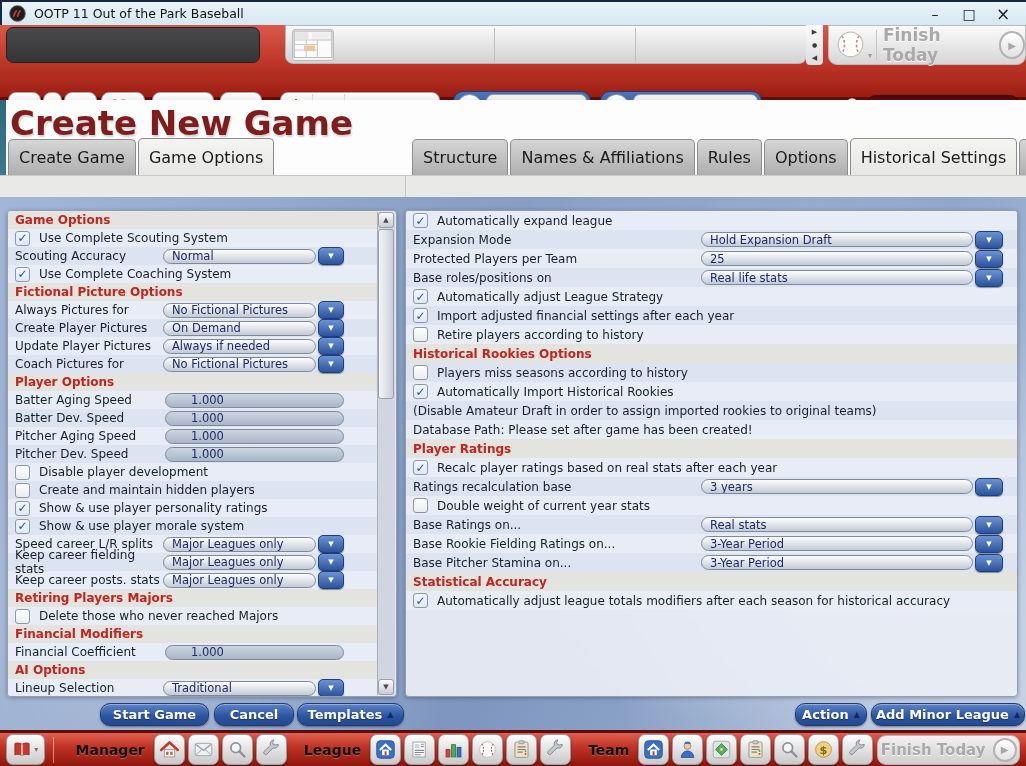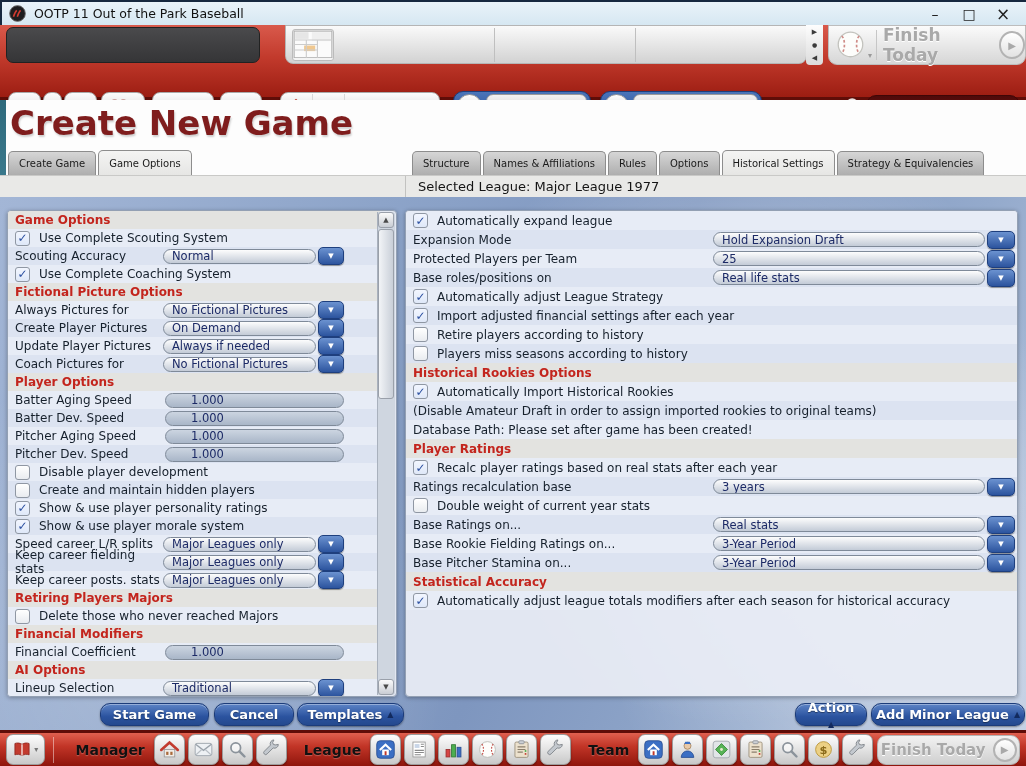--- a/index.html
+++ b/index.html
@@ -43,21 +43,21 @@
   .blue-group .cap-dd{height:23px;border-radius:7px;background:linear-gradient(#f2f2f2,#c6c6c6);border:1px solid #9a9a9a;display:flex;align-items:center;justify-content:center;gap:6px;padding:0 8px;overflow:hidden;white-space:nowrap;}
   #search-mag{left:843px;top:70px;width:22px;height:22px;}
   #search-input{left:866px;top:70px;width:154px;height:21px;background:linear-gradient(#4e0a0a,#6b1210);border:1px solid #3f0606;border-radius:10px;color:#f2d9d9;font-size:12px;padding:0 10px;outline:none;}
   
   #header{left:0;top:100px;width:1026px;height:97px;background:#fdfdfd;}
   #teal-edge{left:0;top:0;width:6px;height:97px;background:linear-gradient(#2f6a7c,#3d7d90);}
   #page-title{left:10px;top:3px;font-size:34px;font-weight:700;color:#7f1d1d;text-shadow:1px 2px 2px rgba(0,0,0,.18);}
   .tabs{bottom:22px;display:flex;align-items:flex-end;}
   #tabs-left{left:8px;}
   #tabs-right{left:412px;}
-  .tab{height:23px;padding:0 10px;font-size:10px;display:flex;align-items:center;border:1px solid #8d8d8d;border-bottom:none;border-radius:5px 5px 0 0;background:linear-gradient(#d6d6d6,#aeaeae);color:#1a1a1a;margin-right:2px;white-space:nowrap;}
+  .tab{height:23px;padding:6px 10px;font-size:16px;display:flex;align-items:center;border:1px solid #8d8d8d;border-bottom:none;border-radius:5px 5px 0 0;background:linear-gradient(#d6d6d6,#aeaeae);color:#1a1a1a;margin-right:2px;white-space:nowrap;}
   .tab.active{background:linear-gradient(#f4f4f3,#e6e6e4);height:24px;}
   #subbar{left:0;bottom:0;width:1026px;height:22px;background:#e9e9e7;border-top:1px solid #c9c9c7;display:flex;align-items:center;}
   #subbar .vdiv{position:absolute;left:405px;top:0;width:1px;height:22px;background:#c2c2c0;}
   #subbar .txt{margin-left:418px;font-size:13px;color:#141414;}
   
   #main{left:0;top:197px;width:1026px;height:533px;background:linear-gradient(115deg,#a3b6d6 0%,#8da4c9 30%,#7e96bf 55%,#94aacc 78%,#bac8df 100%);}
   #main::before{content:"";position:absolute;inset:0;background:radial-gradient(circle at 72% 42%,rgba(255,255,255,.55),rgba(255,255,255,0) 38%),radial-gradient(circle at 88% 78%,rgba(255,255,255,.4),rgba(255,255,255,0) 30%),radial-gradient(circle at 15% 85%,rgba(255,255,255,.25),rgba(255,255,255,0) 30%);}
   .panel{border:1px solid #93a0b3;border-radius:4px;background:rgba(233,237,245,.93);box-shadow:0 1px 4px rgba(0,0,0,.3);overflow:hidden;}
   #lpanel{left:7px;top:13px;width:390px;height:487px;}
   #rpanel{left:405px;top:13px;width:613px;height:487px;}
@@ -66,21 +66,21 @@
   .row{display:flex;align-items:center;font-size:12px;color:#16202c;padding-left:7px;box-sizing:border-box;}
   #lrows .row{height:18px;width:372px;}
   #rrows .row{height:19px;width:613px;}
   .row.a{background:rgba(231,236,245,.95);}
   .row.b{background:rgba(219,227,240,.95);}
   .row.sec{background:#e3e3e0;color:#c3251d;font-weight:700;}
   .chkbox{width:13px;height:13px;border:1px solid #8f97a3;border-radius:3px;background:linear-gradient(#fff,#e9ecf0);margin-right:9px;display:flex;align-items:center;justify-content:center;font-size:12px;font-weight:700;color:#2b4fa0;line-height:1;}
   .chkbox.on{background:linear-gradient(#f2f6ff,#dfe8f8);}
   .ctrl{margin-left:auto;display:flex;align-items:center;gap:2px;}
   #lrows .ctrl{margin-right:36px;}
-  #rrows .ctrl{margin-right:4px;}
+  #rrows .ctrl{margin-right:16px;}
   .cap{height:15px;border:1px solid #7f8a99;border-radius:8px;background:linear-gradient(#fdfdfd,#c3cbd7);color:#1c2a66;font-size:11.5px;display:flex;align-items:center;padding:0 8px;box-sizing:border-box;white-space:nowrap;overflow:hidden;}
   .cap.inputcap{background:linear-gradient(#ccd5e1,#a9b6c8);padding-left:25px;}
   #lrows .cap.sel{width:153px;}
   #lrows .cap.inputcap{width:179px;}
   #rrows .cap.sel{width:272px;}
   .dd-arrow{width:24px;height:16px;border:1px solid #1e3f7e;border-radius:5px;background:linear-gradient(#6b92d0,#2c549e);color:#fff;font-size:7px;display:flex;align-items:center;justify-content:center;box-shadow:0 1px 1px rgba(0,0,0,.4);}
   #rrows .dd-arrow{width:26px;}
   
   #lscroll{position:absolute;right:1px;top:1px;bottom:1px;width:17px;background:#cfd6e0;border-left:1px solid #a9b1bd;border-radius:0 3px 3px 0;}
   .sc-btn{position:absolute;left:0;width:16px;height:16px;background:linear-gradient(#fafafa,#c9cdd4);border:1px solid #9aa0aa;border-radius:3px;display:flex;align-items:center;justify-content:center;font-size:7px;color:#4a4a4a;box-sizing:border-box;}
@@ -245,21 +245,20 @@
   <div id="tabs-right" class="tabs abs">
       <span class="tab">Structure</span>
       <span class="tab">Names &amp; Affiliations</span>
       <span class="tab">Rules</span>
       <span class="tab">Options</span>
       <span class="tab active">Historical Settings</span>
       <span class="tab">Strategy &amp; Equivalencies</span>
     </div>
   <div id="subbar" class="abs">
     <span class="vdiv"></span>
-    <span class="txt">Selected League: Major League 1977</span>
   </div>
 </div>
 
 <div id="main" class="abs">
   <div id="lpanel" class="panel abs">
     <div id="lrows">
         <div class="row sec">
           <span>Game Options</span>
         </div>
         <div class="row a">
@@ -437,26 +436,26 @@
           <span>Automatically adjust League Strategy</span>
         </div>
         <div class="row b">
           <span class="chkbox on">✓</span>
           <span>Import adjusted financial settings after each year</span>
         </div>
         <div class="row a">
           <span class="chkbox"></span>
           <span>Retire players according to history</span>
         </div>
+        <div class="row sec">
+          <span>Historical Rookies Options</span>
+        </div>
         <div class="row b">
           <span class="chkbox"></span>
           <span>Players miss seasons according to history</span>
-        </div>
-        <div class="row sec">
-          <span>Historical Rookies Options</span>
         </div>
         <div class="row a">
           <span class="chkbox on">✓</span>
           <span>Automatically Import Historical Rookies</span>
         </div>
         <div class="row b">
           <span>(Disable Amateur Draft in order to assign imported rookies to original teams)</span>
         </div>
         <div class="row a">
           <span>Database Path: Please set after game has been created!</span>
@@ -513,21 +512,21 @@
   <span class="blue-btn" style="left:100px;top:506px;width:107px;">
       <span>Start Game</span>
     </span>
   <span class="blue-btn" style="left:214px;top:506px;width:78px;">
       <span>Cancel</span>
     </span>
   <span class="blue-btn" style="left:297px;top:506px;width:105px;">
       <span>Templates</span>
       <span class="up">▲</span>
     </span>
-  <span class="blue-btn" style="left:795px;top:506px;width:70px;flex-direction:column;">
+  <span class="blue-btn" style="left:795px;top:506px;width:70px;">
       <span>Action</span>
       <span class="up">▲</span>
     </span>
   <span class="blue-btn" style="left:871px;top:506px;width:152px;">
       <span>Add Minor League</span>
       <span class="up">▲</span>
     </span>
 </div>
 
 <div id="chrome-bottom" class="abs">

